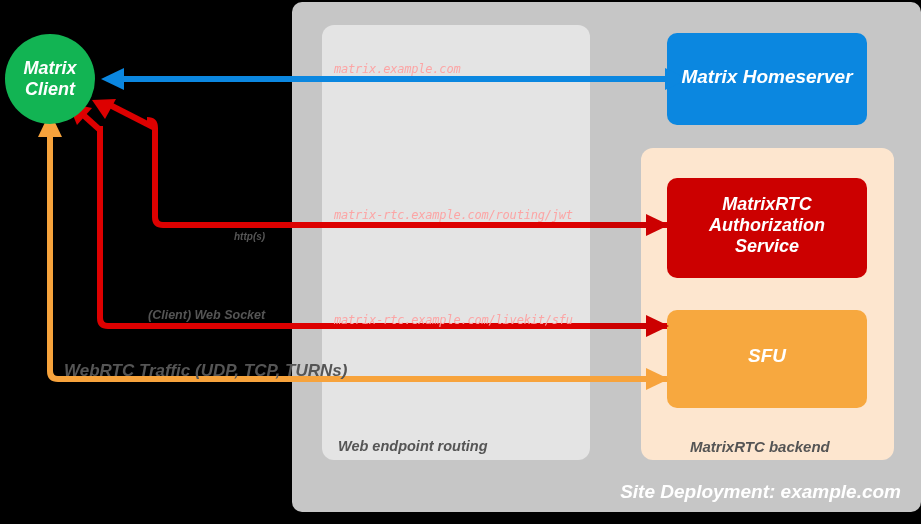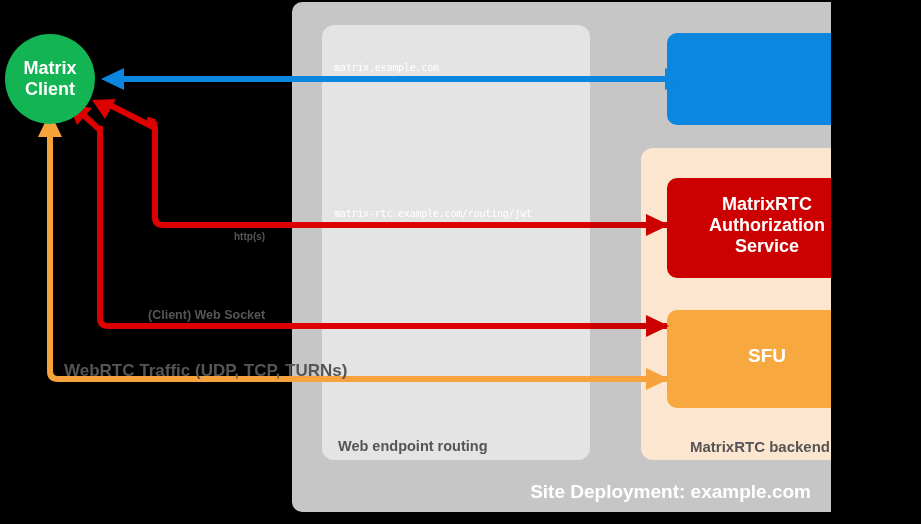--- a/index.html
+++ b/index.html
@@ -2,46 +2,47 @@
 <html><head>
 <meta charset="utf-8">
 <style>
   html, body {
     margin: 0;
     padding: 0;
     background: #000000;
   }
   #stage {
     position: relative;
-    width: 831px;
+    width: 921px;
     height: 524px;
     background: #000000;
     overflow: hidden;
     font-family: "Liberation Sans", sans-serif;
+    font-style: italic;
   }
   svg.layer {
     position: absolute;
     left: 0;
     top: 0;
     width: 921px;
     height: 524px;
   }
   .lbl {
     position: absolute;
     color: #555555;
     font-weight: bold;
     white-space: nowrap;
     font-family: "Liberation Sans", sans-serif;
   }
   .mono {
     position: absolute;
-    color: #ffffff;
+    color: #fca5a5;
     white-space: nowrap;
     font-family: "DejaVu Sans Mono", monospace;
-    font-size: 10px;
+    font-size: 12px;
     letter-spacing: -0.2px;
   }
   .node-text {
     position: absolute;
     color: #ffffff;
     font-weight: bold;
     text-align: center;
     white-space: pre-line;
     font-family: "Liberation Sans", sans-serif;
     line-height: 1.18;
@@ -110,38 +111,40 @@
       <line x1="590" y1="326" x2="660" y2="326" stroke="#cc0000" stroke-width="6"></line>
       <line x1="590" y1="379" x2="660" y2="379" stroke="#f7a33c" stroke-width="6"></line>
     </g>
 
     <circle cx="50" cy="79" r="45" fill="#12b453"></circle>
   </svg>
 
   <div class="node-text" style="left:0px; top:58px; width:100px; font-size:18px;">Matrix
 Client</div>
 
+  <div class="node-text" style="left:667px; top:66px; width:200px; font-size:19px;">Matrix Homeserver</div>
 
   <div class="node-text" style="left:667px; top:194px; width:200px; font-size:18px;">MatrixRTC
 Authorization
 Service</div>
 
   <div class="node-text" style="left:667px; top:345px; width:200px; font-size:19px;">SFU</div>
 
 
   <div class="lbl" style="left:234px; top:206px; font-size:10px;margin-top:25px;">http(s)</div>
 
   <div class="lbl" style="left:148px; top:308px; font-size:12.5px;">(Client) Web Socket</div>
 
   <div class="lbl" style="left:64px; top:361px; font-size:17px;">WebRTC Traffic (UDP, TCP, TURNs)</div>
 
   <div class="mono" style="left:334px; top:62px;">matrix.example.com</div>
 
   <div class="mono" style="left:334px; top:208px;">matrix-rtc.example.com/routing/jwt</div>
 
+  <div class="mono" style="left:334px; top:313px;">matrix-rtc.example.com/livekit/sfu</div>
 
   <div class="lbl" style="left:338px; top:438px; font-size:14.5px;">Web endpoint routing</div>
 
   <div class="lbl" style="left:690px; top:438px; font-size:15px;">MatrixRTC backend</div>
 
   <div id="deploy-label">Site Deployment: example.com</div>
 
 </div>
 
 </body></html>

